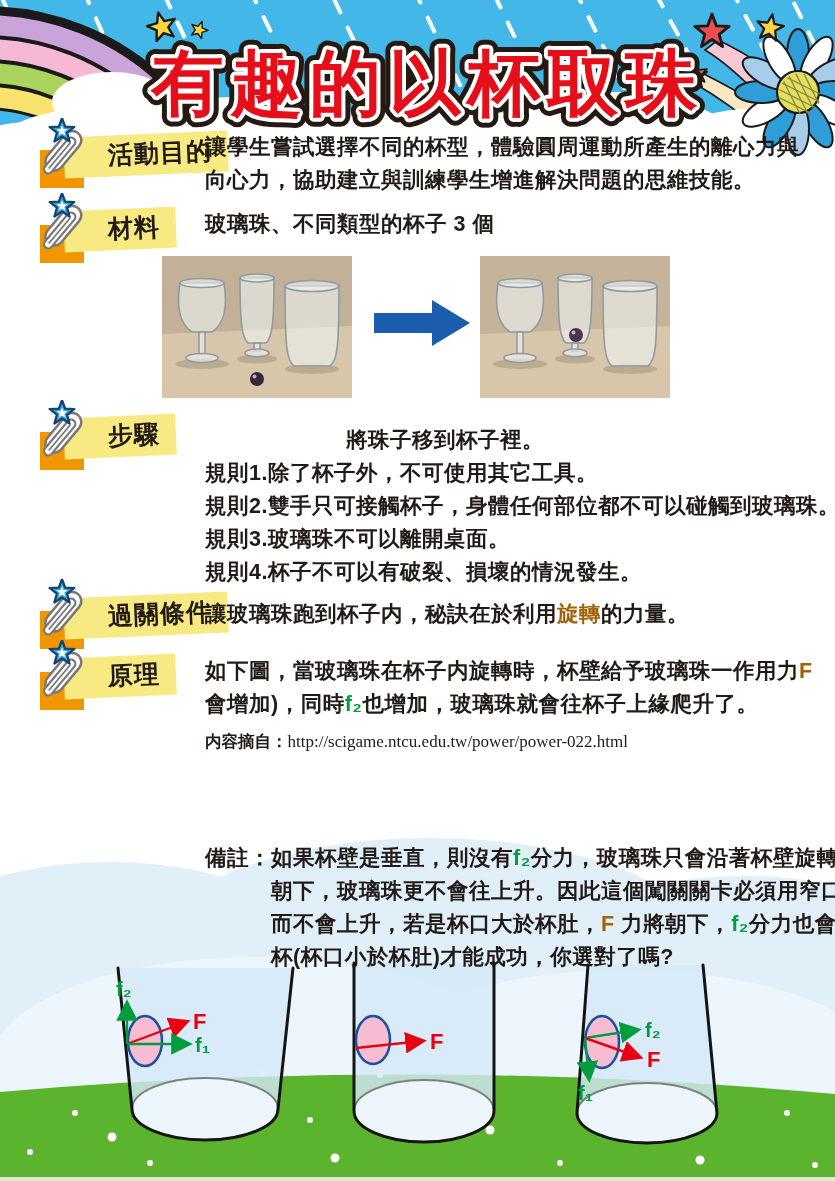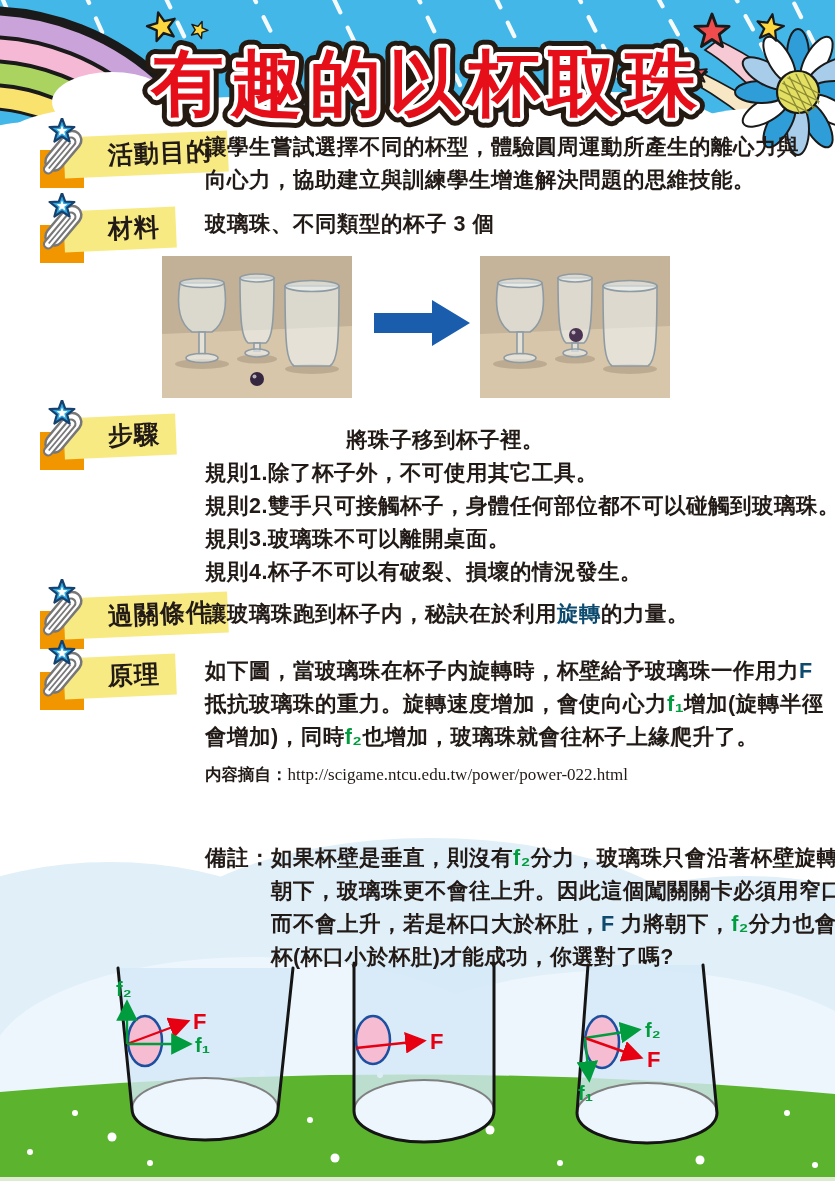--- a/index.html
+++ b/index.html
@@ -10,21 +10,21 @@
   
   .badge{position:absolute;left:36px;width:230px;height:64px;z-index:3;}
   .badge .orange{position:absolute;left:4px;top:22px;width:44px;height:38px;background:#f29600;}
   .badge .yellow{position:absolute;left:28px;top:6px;background:#f8ea82;transform:rotate(-2.5deg);
                  padding:3px 16px 5px 44px;font-size:25px;font-weight:700;white-space:nowrap;
                  color:#221a16;letter-spacing:1px;}
   .badge .icon{position:absolute;left:2px;top:-10px;width:64px;height:70px;z-index:2;}
   
   .txt{position:absolute;left:205px;z-index:4;font-size:21.5px;line-height:33px;font-weight:600;
        letter-spacing:0.5px;white-space:nowrap;}
-  .c-red{color:#0c4a6e;}
+  .c-red{color:#a16207;}
   .c-green{color:#009c3e;}
   .c-serif{font-family:"Liberation Serif","DejaVu Serif",serif;font-weight:400;letter-spacing:0;}
   .indent1{padding-left:141px;margin-top:10px;}
   .hang{padding-left:66px;}
   .src{font-size:16.5px;font-weight:700;letter-spacing:0;}
   .src .c-serif{font-size:17px;}
 </style>
 </head>
 <body>
 
@@ -240,21 +240,20 @@
     <div>規則3.玻璃珠不可以離開桌面。</div>
     <div>規則4.杯子不可以有破裂、損壞的情況發生。</div>
   </div>
 
   <div class="txt" style="top:598px">
     <div><span>讓玻璃珠跑到杯子内，秘訣在於利用</span><span class="c-red">旋轉</span><span>的力量。</span></div>
   </div>
 
   <div class="txt" style="top:655px">
     <div><span>如下圖，當玻璃珠在杯子内旋轉時，杯壁給予玻璃珠一作用力</span><span class="c-red">F</span></div>
-    <div><span>抵抗玻璃珠的重力。旋轉速度增加，會使向心力</span><span class="c-green">f₁</span><span>增加(旋轉半徑</span></div>
     <div><span>會增加)，同時</span><span class="c-green">f₂</span><span>也增加，玻璃珠就會往杯子上緣爬升了。</span></div>
     <div class="src" style="margin-top:4px"><span>内容摘自：</span><span class="c-serif">http://scigame.ntcu.edu.tw/power/power-022.html</span></div>
   </div>
 
   <div class="txt" style="top:842px">
     <div><span>備註：如果杯壁是垂直，則沒有</span><span class="c-green">f₂</span><span>分力，玻璃珠只會沿著杯壁旋轉</span></div>
     <div class="hang"><span>朝下，玻璃珠更不會往上升。因此這個闖關關卡必須用窄口</span></div>
     <div class="hang"><span>而不會上升，若是杯口大於杯肚，</span><span class="c-red">F</span><span> 力將朝下，</span><span class="c-green">f₂</span><span>分力也會</span></div>
     <div class="hang"><span>杯(杯口小於杯肚)才能成功，你選對了嗎?</span></div>
   </div>

